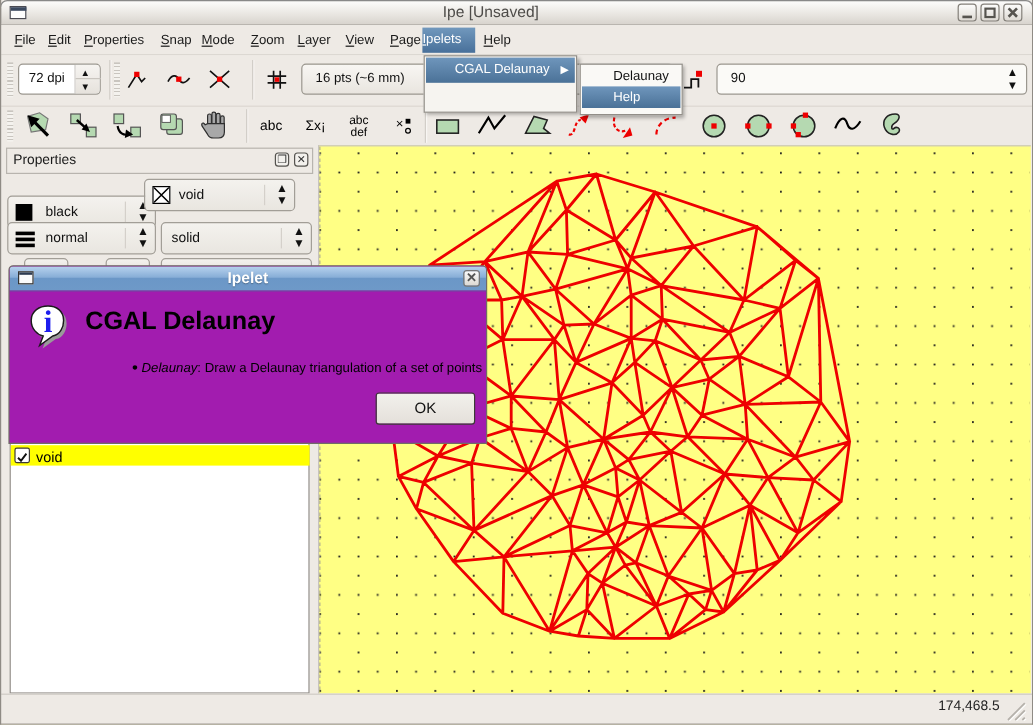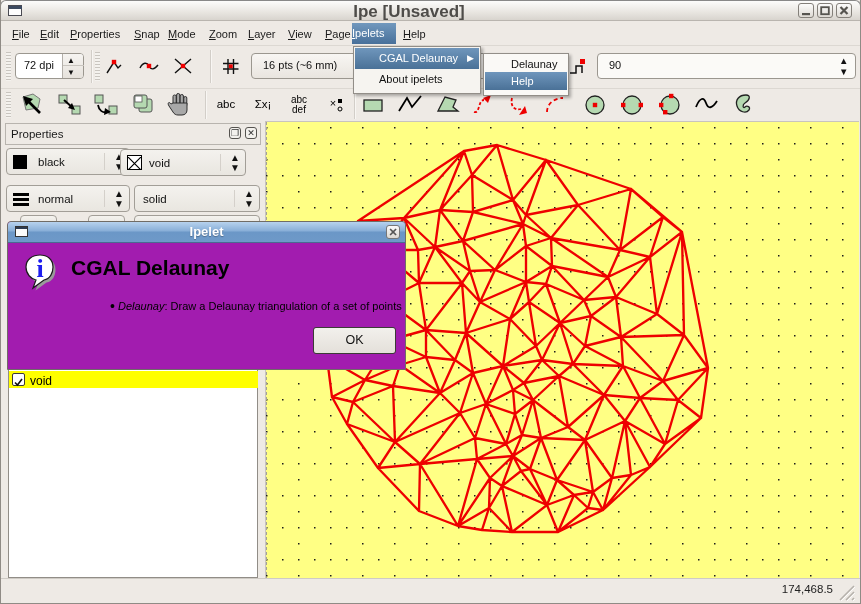--- a/index.html
+++ b/index.html
@@ -3,21 +3,21 @@
 *{margin:0;padding:0;box-sizing:border-box}
 body{width:861px;height:604px;position:relative;overflow:hidden;
  font-family:"Liberation Sans",sans-serif;background:#eeeae5;
  -webkit-font-smoothing:antialiased}
 .abs{position:absolute}
 .titlebar{left:0;top:0;width:861px;height:21px;
  background:linear-gradient(#fcfcfb,#e8e5e0 60%,#d8d4ce);
  border-bottom:1px solid #b9b5af;border-top:1px solid #888;
  border-left:1px solid #888;border-right:1px solid #888;
  border-radius:6px 6px 0 0}
-.title{left:0;top:2px;width:861px;text-align:center;font-size:17px;font-weight:bold;color:#4e4c49}
+.title{left:0;top:2px;width:861px;text-align:center;font-size:13px;font-weight:normal;color:#4e4c49}
 .wicon{left:8px;top:5px;width:14px;height:11px;background:#fdfdfd;border:1px solid #4a4a52}
 .wicon:before{content:"";position:absolute;left:0;top:0;width:13px;height:2.5px;background:#3c4a60}
 .wbtn{top:3px;width:16px;height:15px;border:1px solid #84807a;border-radius:3px;
  background:linear-gradient(#fcfcfb,#dedad4);color:#56544f;text-align:center;
  font-size:11px;line-height:13px;font-weight:bold}
 .menubar{left:1px;top:21px;width:859px;height:24px;background:#eeeae5}
 .mi{top:24px;height:21px;line-height:20px;font-size:11px;color:#1a1a1a;padding:0 0}
 .mhl{left:352px;top:23px;width:44px;height:21px;background:linear-gradient(#7198bd,#48709a);
  color:#fff;text-align:left;line-height:20px;font-size:11px}
 u{text-decoration:underline;text-underline-offset:1px}
@@ -215,21 +215,21 @@
   </svg>
 <svg class="abs" style="left:729px;top:91px" width="30" height="28">
     <path d="M17 4C10 4 6 9 8 15C10 21 17 23 20 19C22 16 18 14 16 16C14 18 13 14 16 12C21 9 22 4 17 4Z" fill="#b5d9b1" stroke="#222" stroke-width="1.3"></path>
   </svg>
 
 <div class="abs pnl"></div>
 <div class="abs phead">Properties</div>
 <div class="abs pbtn" style="left:229px">❐</div>
 <div class="abs pbtn" style="left:245px">✕</div>
 
-<div class="abs dd" style="left:6px;top:148px;width:124px">
+<div class="abs dd" style="left:6px;top:163px;width:124px">
  <div style="position:absolute;left:6px;top:6px;width:14px;height:14px;background:#000"></div>
  <div class="ddtxt" style="left:31px">black</div>
     <div class="uddiv"></div>
  <div class="ud">▲<br>▼</div>
 </div>
 <div class="abs dd" style="left:120px;top:149px;width:126px">
  <div style="position:absolute;left:6px;top:5px;width:15px;height:15px;background:#fff;border:1px solid #000">
   <svg width="13" height="13">
         <path d="M0 0L13 13M13 0L0 13" stroke="#000" stroke-width="1.2"></path>
       </svg></div>
@@ -282,21 +282,20 @@
 <div class="abs statusbar"></div>
 <div class="abs" style="left:720px;top:583px;width:113px;text-align:right;font-size:11.5px;color:#222">174,468.5</div>
 <svg class="abs" style="left:838px;top:584px" width="18" height="17">
 <path d="M16 2L2 16M16 8L8 16M16 14L14 16" stroke="#b5b1ab" stroke-width="1.5"></path>
 <path d="M17 3L3 17M17 9L9 17M17 15L15 17" stroke="#fdfdfc" stroke-width="1"></path>
 </svg>
 
 <div class="abs menu1">
  <div class="mrow mrowhl" style="top:1px;padding-left:24px">CGAL Delaunay
   <span style="position:absolute;right:5px;top:0;font-size:9px">▶</span></div>
- <div class="mrow" style="top:22px;padding-left:24px">About ipelets</div>
 </div>
 <div class="abs menu2">
  <div class="mrow" style="top:2px;height:16px;line-height:16px;padding-left:26px">Delaunay</div>
  <div class="mrow mrowhl" style="top:18px;height:18px;line-height:18px;padding-left:26px">Help</div>
 </div>
 
 <div class="abs dialog">
  <div class="dtitle">Ipelet</div>
  <div class="dwicon"></div>
  <div class="dclose">✕</div>

